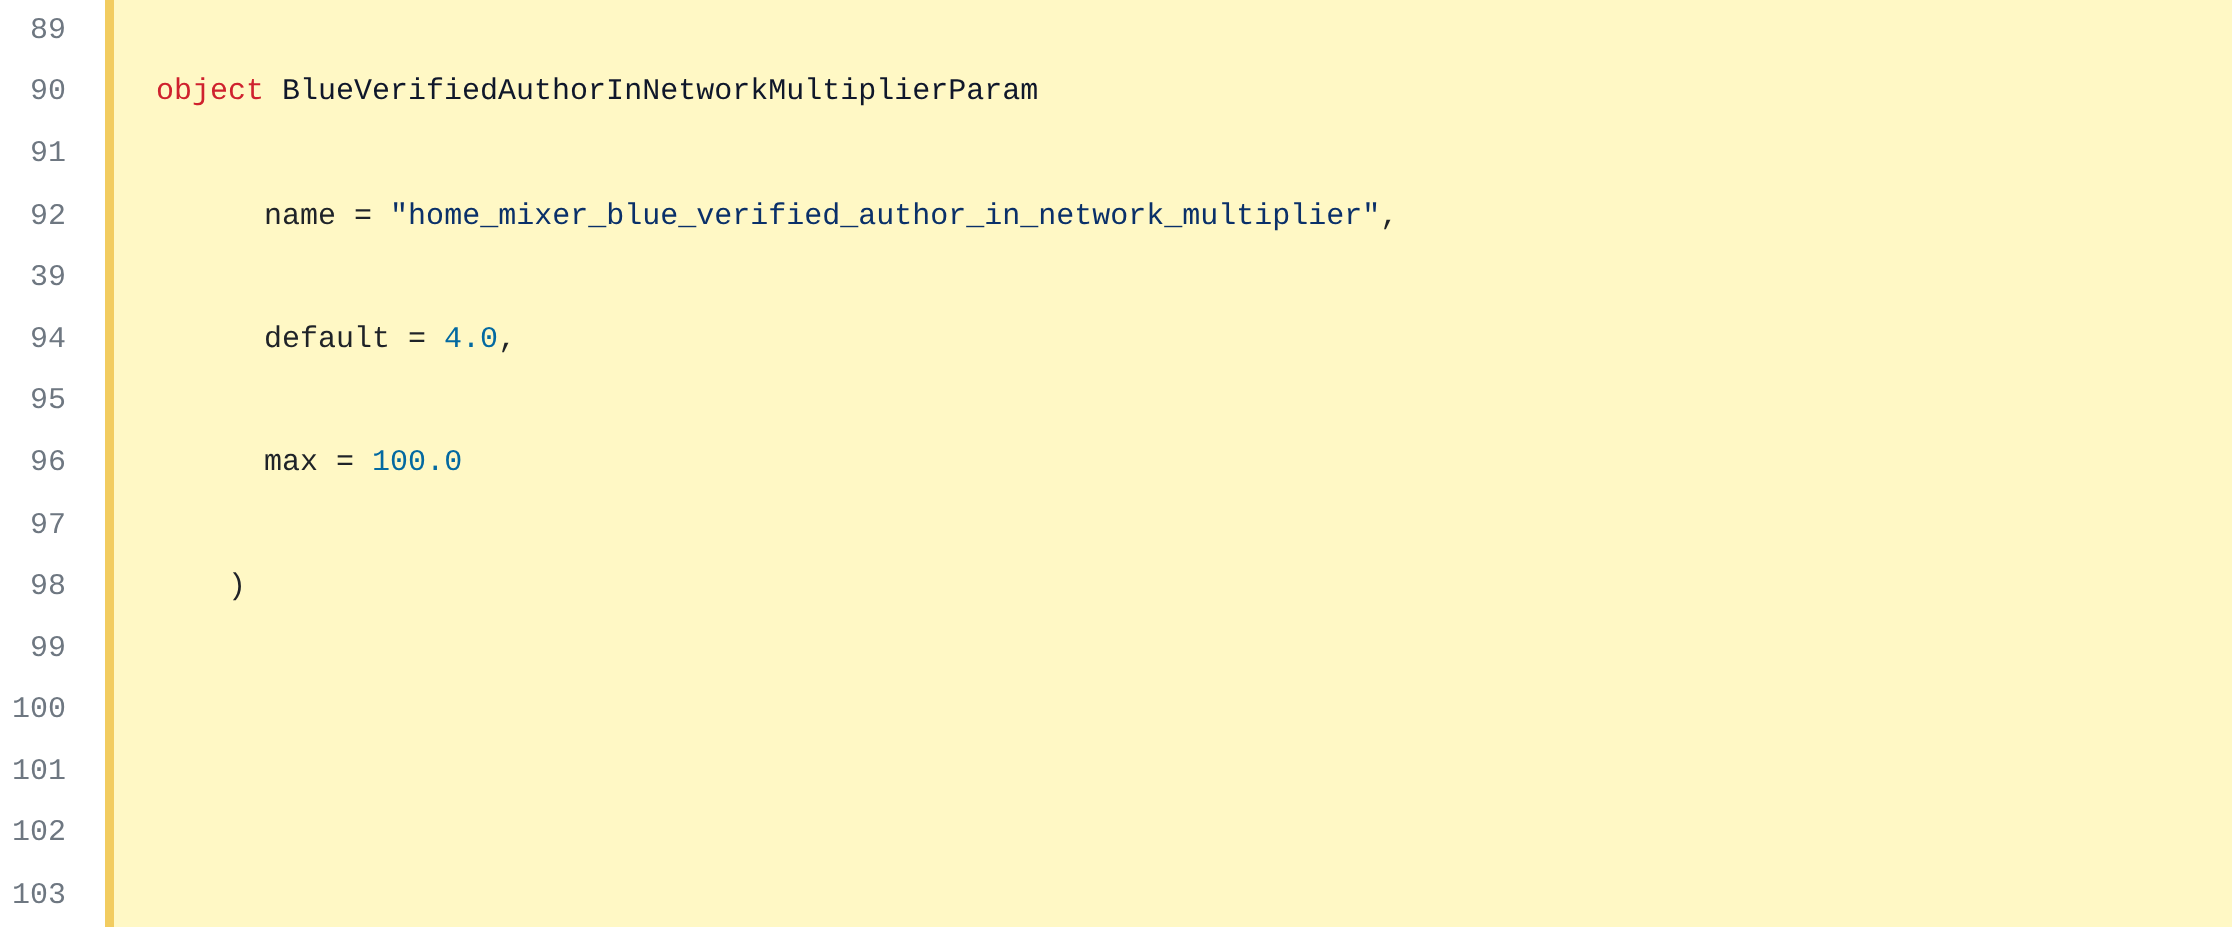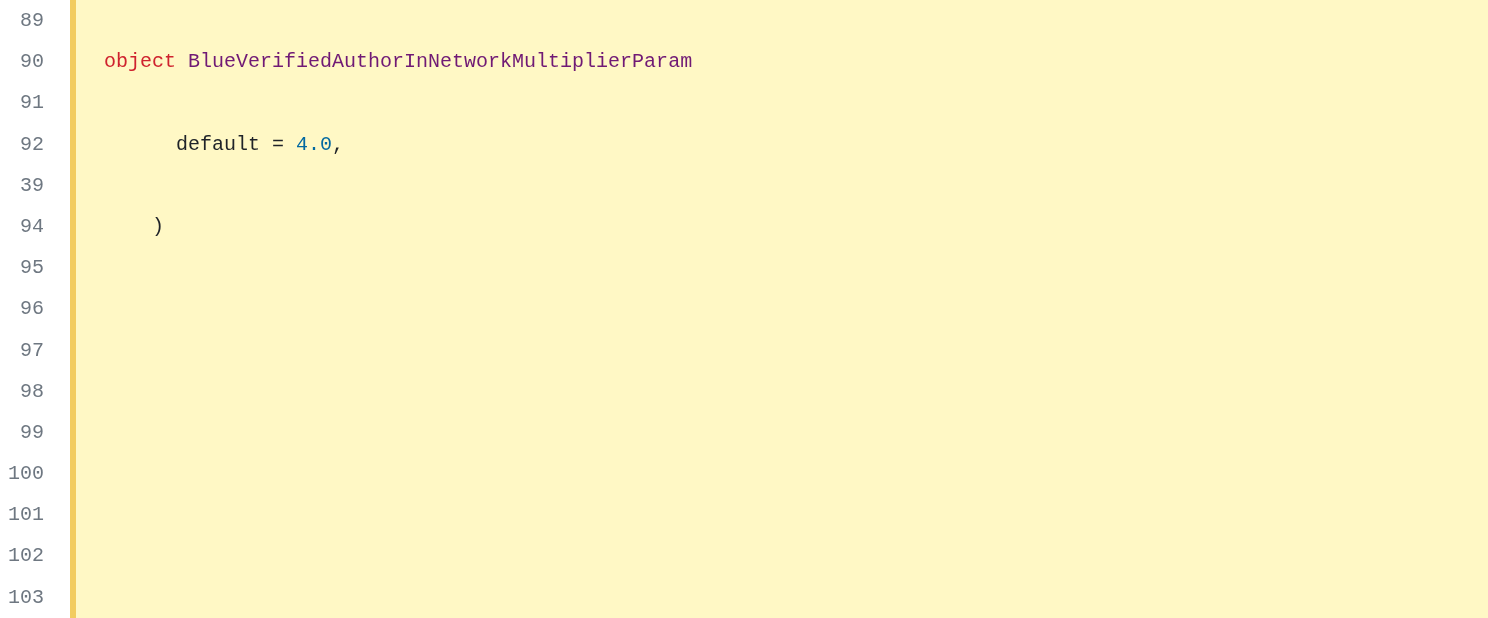--- a/index.html
+++ b/index.html
@@ -36,21 +36,21 @@
     white-space: pre;
     overflow: hidden;
   }
   .code-line {
     display: block;
     height: 41.2px;
   }
 
   .tok { display: inline; font-family: Liberation Mono, monospace; }
   .kw     { color: #cf222e; }   
-  .cls    { color: #701a75; }   
+  .cls    { color: #0f172a; }   
   .type   { color: #0550ae; }   
   .id     { color: #1f2328; }   
   .op     { color: #1f2328; }   
   .punct  { color: #1f2328; }
   .str    { color: #0a3069; }   
   .num    { color: #0369a1; }   
 </style>
 </head>
 <body>
 
@@ -69,21 +69,23 @@
     <span class="ln">98</span>
     <span class="ln">99</span>
     <span class="ln">100</span>
     <span class="ln">101</span>
     <span class="ln">102</span>
     <span class="ln">103</span>
   </div>
 
   <div class="code-area">
 <span class="code-line"><span class="tok">  </span><span class="tok kw">object</span><span class="tok"> </span><span class="tok cls">BlueVerifiedAuthorInNetworkMultiplierParam</span></span>
+<span class="code-line"><span class="tok">        </span><span class="tok id">name</span><span class="tok"> </span><span class="tok op">=</span><span class="tok"> </span><span class="tok str">"home_mixer_blue_verified_author_in_network_multiplier"</span><span class="tok punct">,</span></span>
 <span class="code-line"><span class="tok">        </span><span class="tok id">default</span><span class="tok"> </span><span class="tok op">=</span><span class="tok"> </span><span class="tok num">4.0</span><span class="tok punct">,</span></span>
+<span class="code-line"><span class="tok">        </span><span class="tok id">max</span><span class="tok"> </span><span class="tok op">=</span><span class="tok"> </span><span class="tok num">100.0</span></span>
 <span class="code-line"><span class="tok">      </span><span class="tok punct">)</span></span>
 <span class="code-line"><span class="tok"></span></span>
 
 
 
 
 
 
 
   </div>

